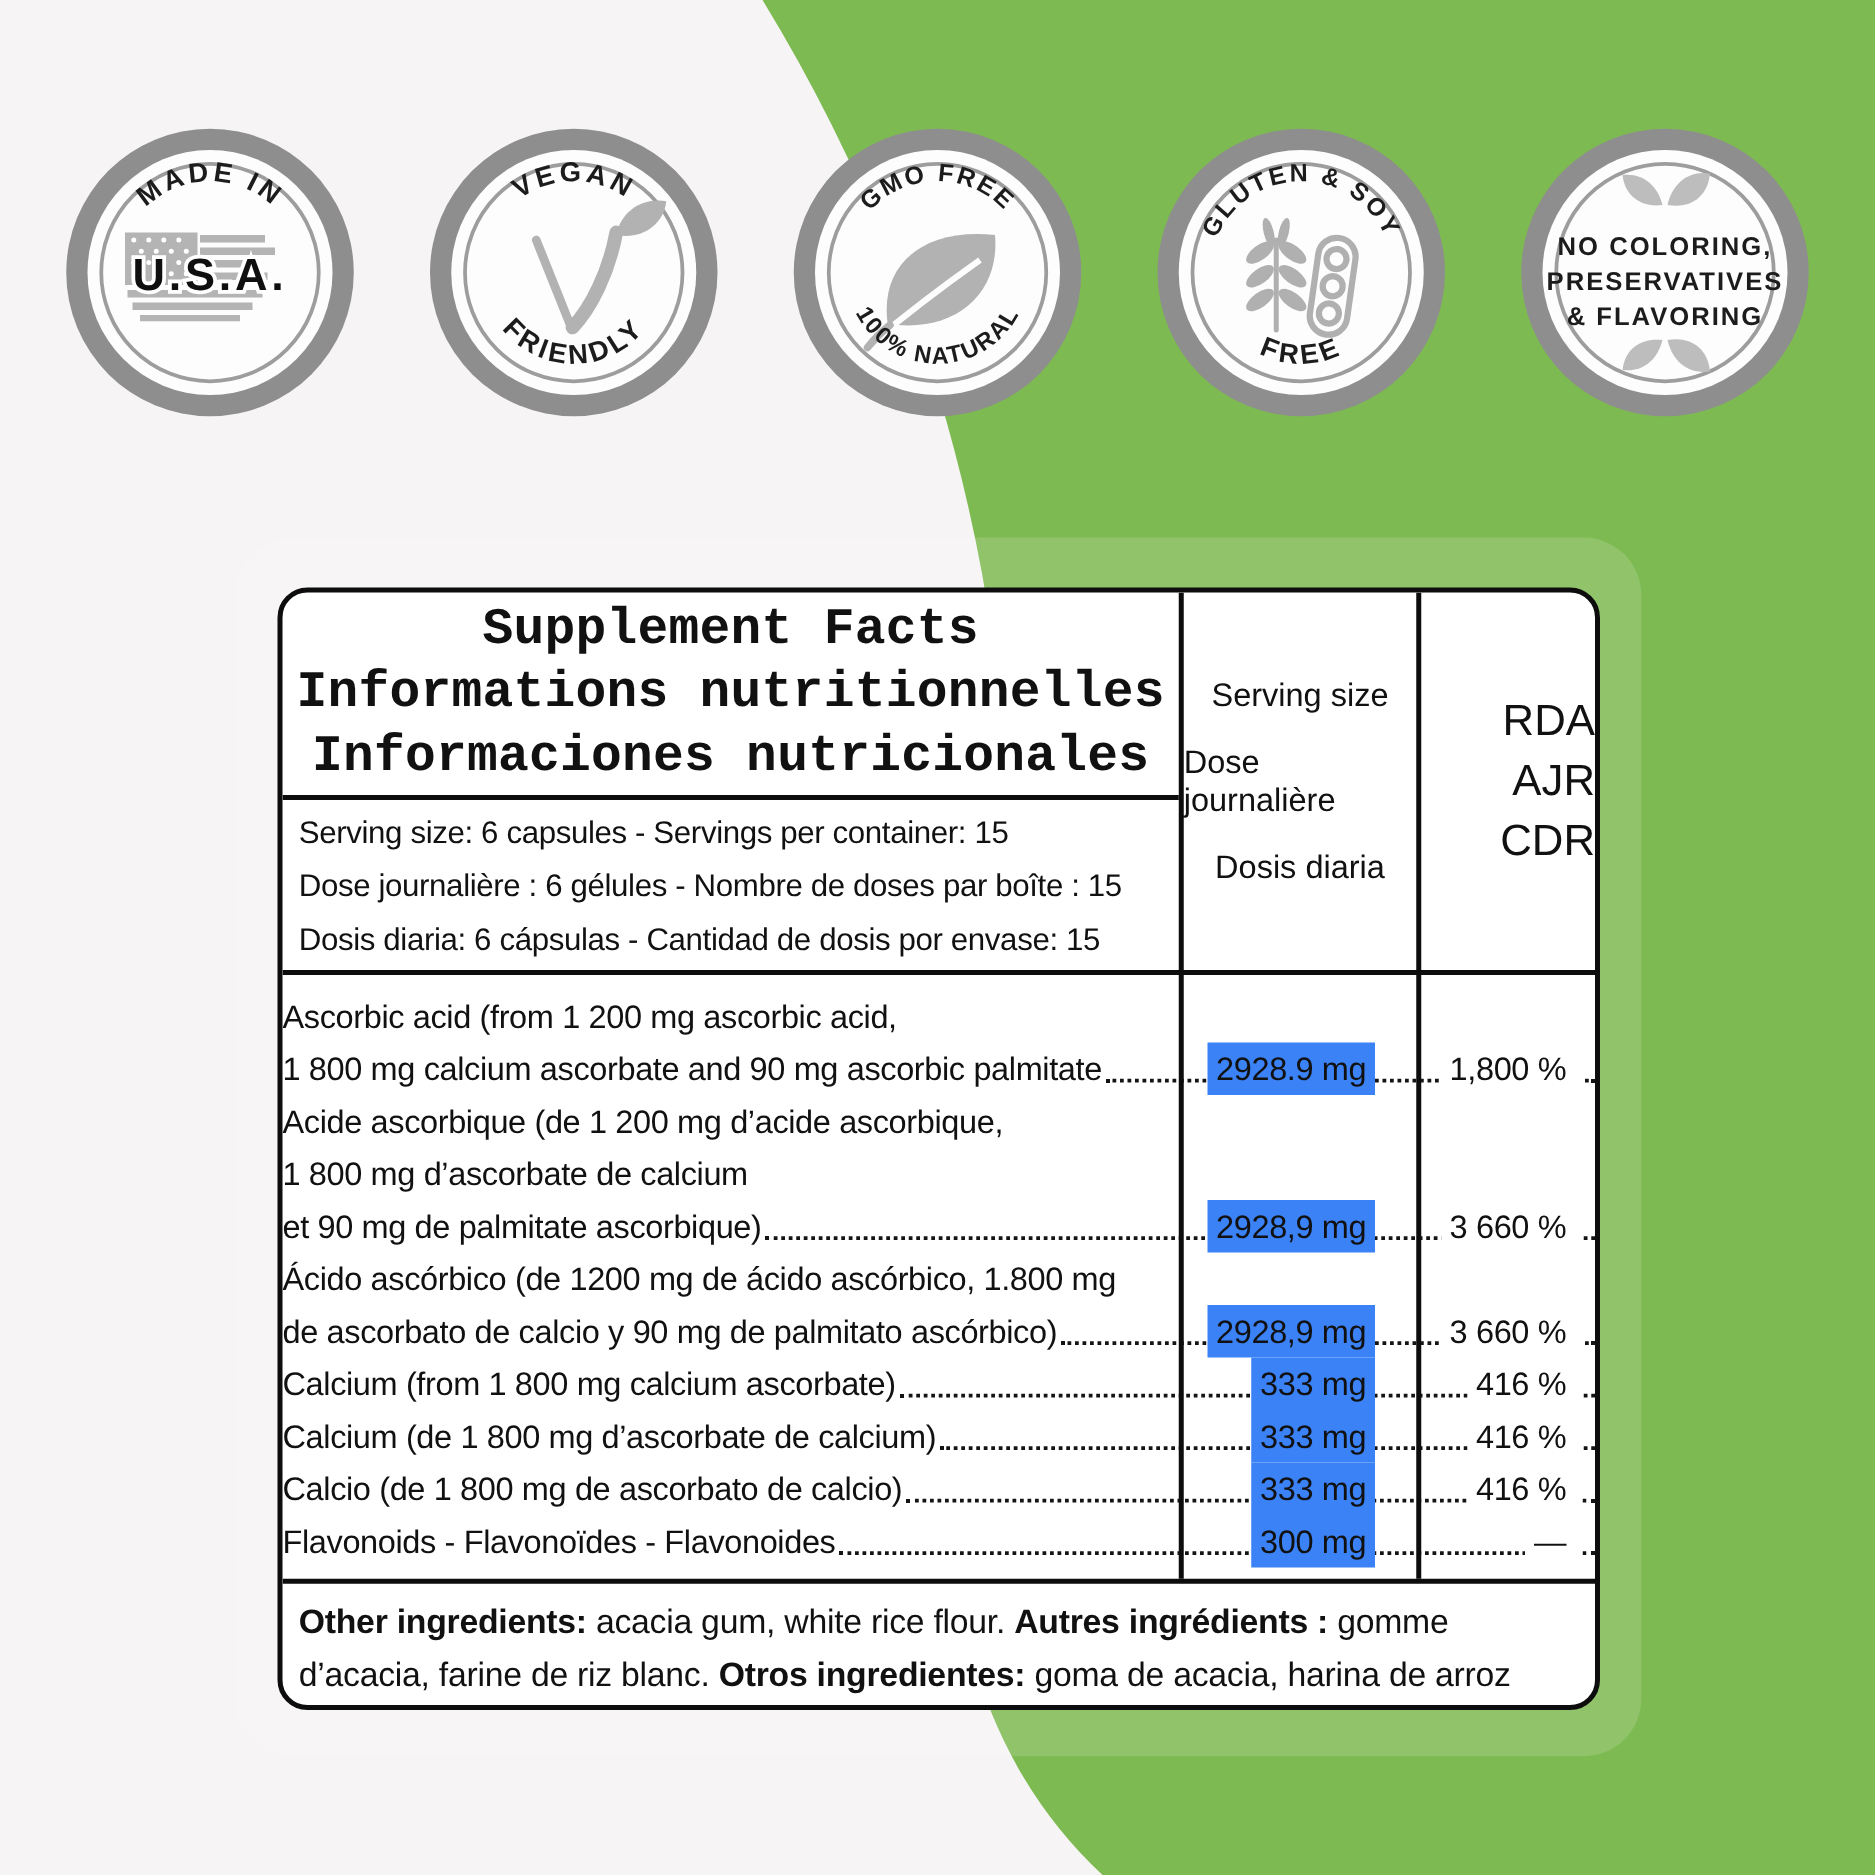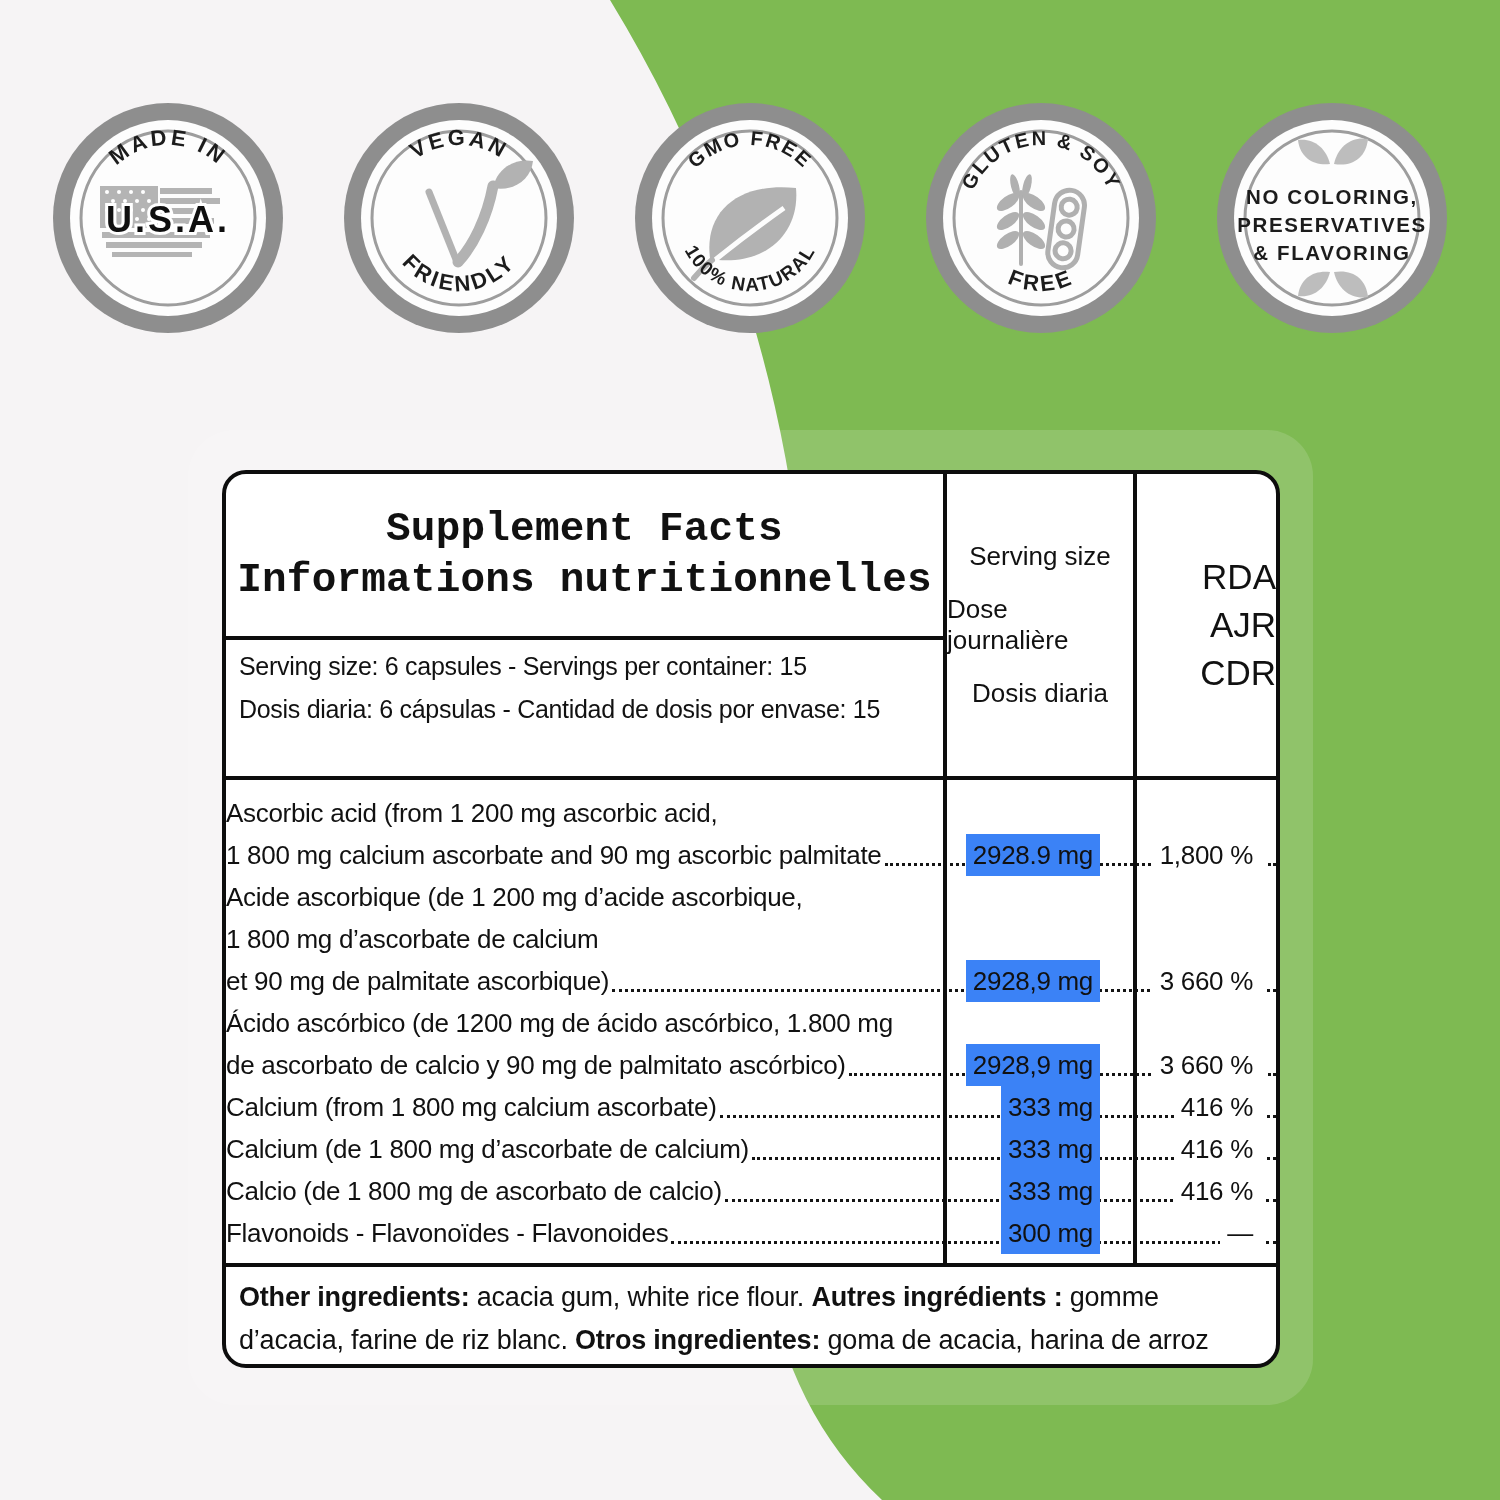--- a/index.html
+++ b/index.html
@@ -199,23 +199,25 @@
 
   <div class="panel">
 
     <div class="facts">
 
       <div class="thead">
         <div class="cell-main">
           <div class="titlebox">
             <div>Supplement Facts</div>
             <div>Informations nutritionnelles</div>
+            <div>Informaciones nutricionales</div>
           </div>
           <div class="servings">
             <div>Serving size: 6 capsules - Servings per container: 15</div>
+            <div>Dose journalière : 6 gélules - Nombre de doses par boîte : 15</div>
             <div>Dosis diaria: 6 cápsulas - Cantidad de dosis por envase: 15</div>
           </div>
         </div>
         <div class="cell-serving">
           <div class="hitem">Serving size</div>
           <div class="hitem">Dose journalière</div>
           <div class="hitem">Dosis diaria</div>
         </div>
         <div class="cell-rda">
           <div>RDA</div>

